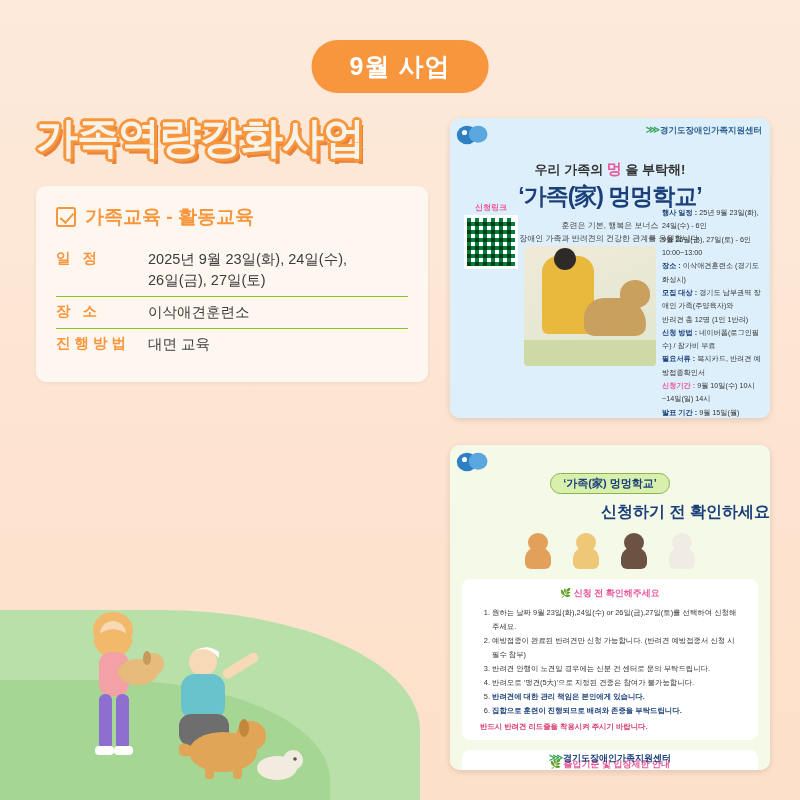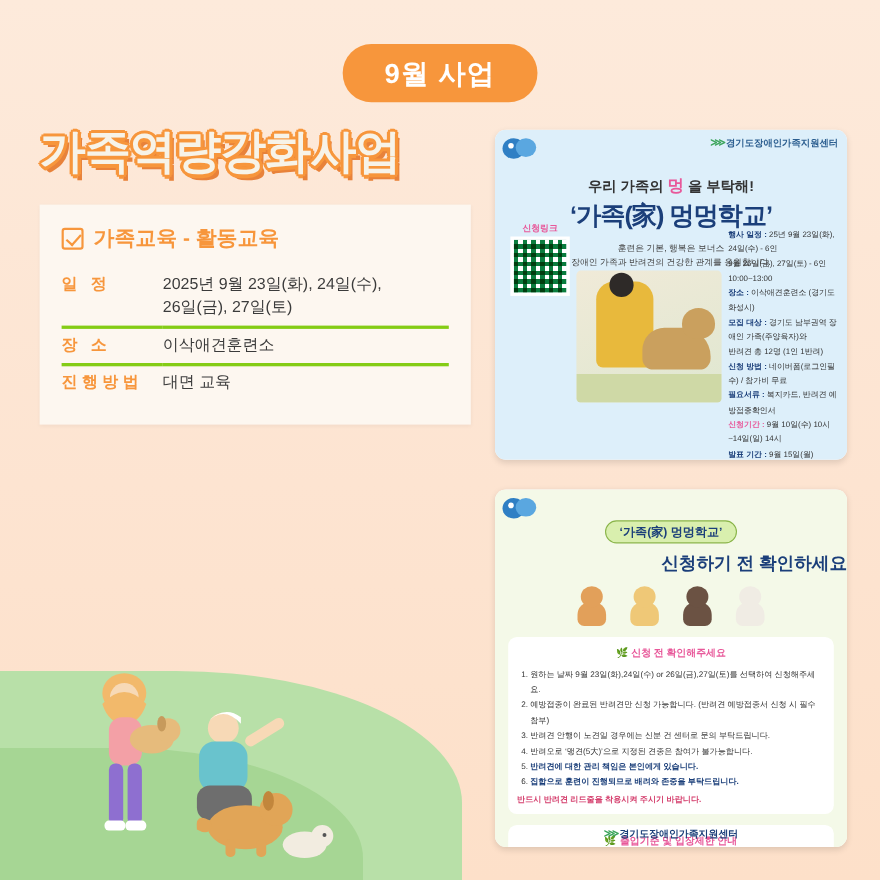--- a/index.html
+++ b/index.html
@@ -38,21 +38,21 @@
   .main-title {
     font-size: 42px; font-weight: bold; color: #f7f3e8;
     letter-spacing: -1px;
     text-shadow:
       -2px -2px 0 #f7963c, 2px -2px 0 #f7963c, -2px 2px 0 #f7963c, 2px 2px 0 #f7963c,
       -3px 0 0 #f7963c, 3px 0 0 #f7963c, 0 -3px 0 #f7963c, 0 3px 0 #f7963c,
       4px 5px 0 #e8823a;
     margin-bottom: 20px;
   }
   .card {
-    background: #fdf7f0; border-radius: 0;
+    background: #fdf7f0; border-radius: 10px;
     padding: 18px 20px 22px 20px;
     box-shadow: 0 1px 4px rgba(0,0,0,0.05);
   }
   .card-head { display: flex; align-items: center; gap: 9px; margin-bottom: 14px; }
   .check-box {
     width: 20px; height: 20px; border: 2px solid #f7963c; border-radius: 3px;
     position: relative; flex: none;
   }
   .check-box::after {
     content: ""; position: absolute; left: 5px; top: 1px;
@@ -60,21 +60,21 @@
     border-width: 0 2.5px 2.5px 0; transform: rotate(42deg);
   }
   .card-head-title { font-size: 19px; font-weight: bold; color: #f7963c; }
   table.info { width: 100%; border-collapse: collapse; }
   table.info td { padding: 5px 0; vertical-align: top; font-size: 14.5px; }
   td.lbl {
     width: 92px; color: #f7963c; font-weight: bold;
     letter-spacing: 4px; white-space: nowrap;
   }
   td.val { color: #3b3b3b; line-height: 1.45; }
-  .divider { border-bottom: 3px solid #84cc16; margin-left: 17px; }
+  .divider { border-bottom: 1px solid #84cc16; margin-left: 17px; }
   .desc {
     margin-top: 16px; font-size: 14.5px; color: #3b3b3b; line-height: 1.75;
     letter-spacing: -0.3px;
   }
   
   .poster {
     position: absolute; border-radius: 10px; overflow: hidden;
     box-shadow: 0 2px 6px rgba(0,0,0,0.12);
   }
   .poster1 { left: 450px; top: 118px; width: 320px; height: 300px; background: #fff; }
@@ -141,21 +141,21 @@
     font-size: 11px; font-weight: bold; color: #1b3f7a; padding: 2px 0;
   }
   .p2-title {
     text-align: right; font-size: 16px; font-weight: bold; color: #1b3f7a; margin-top: 8px;
   }
   .dogs { display: flex; justify-content: center; gap: 14px; margin-top: 10px; }
   .dogfig { width: 34px; height: 36px; position: relative; }
   .dogfig .b { position: absolute; bottom: 0; left: 4px; width: 26px; height: 22px; border-radius: 12px 12px 6px 6px; }
   .dogfig .h { position: absolute; top: 0; left: 7px; width: 20px; height: 19px; border-radius: 50%; }
   .white-card {
-    margin: 10px 12px 0 12px; background: #fff; border-radius: 8px; padding: 8px 8px;
+    margin: 10px 12px 0 12px; background: #fff; border-radius: 8px; padding: 8px 18px;
   }
   .sec-title { text-align: center; font-size: 9px; font-weight: bold; color: #e8589a; margin-bottom: 6px; }
   .sec-title .leaf { color: #7ab648; }
   ol.checklist { margin: 0 0 0 12px; padding: 0; }
   ol.checklist li { font-size: 7.4px; color: #333; line-height: 1.9; }
   ol.checklist li b { color: #1b3f7a; }
   .note { font-size: 7.4px; color: #d43c6b; font-weight: bold; margin-top: 3px; }
   .p2-foot {
     position: absolute; left: 0; bottom: 5px; width: 100%; text-align: center;
     font-size: 9px; font-weight: bold; color: #1b3f7a;

